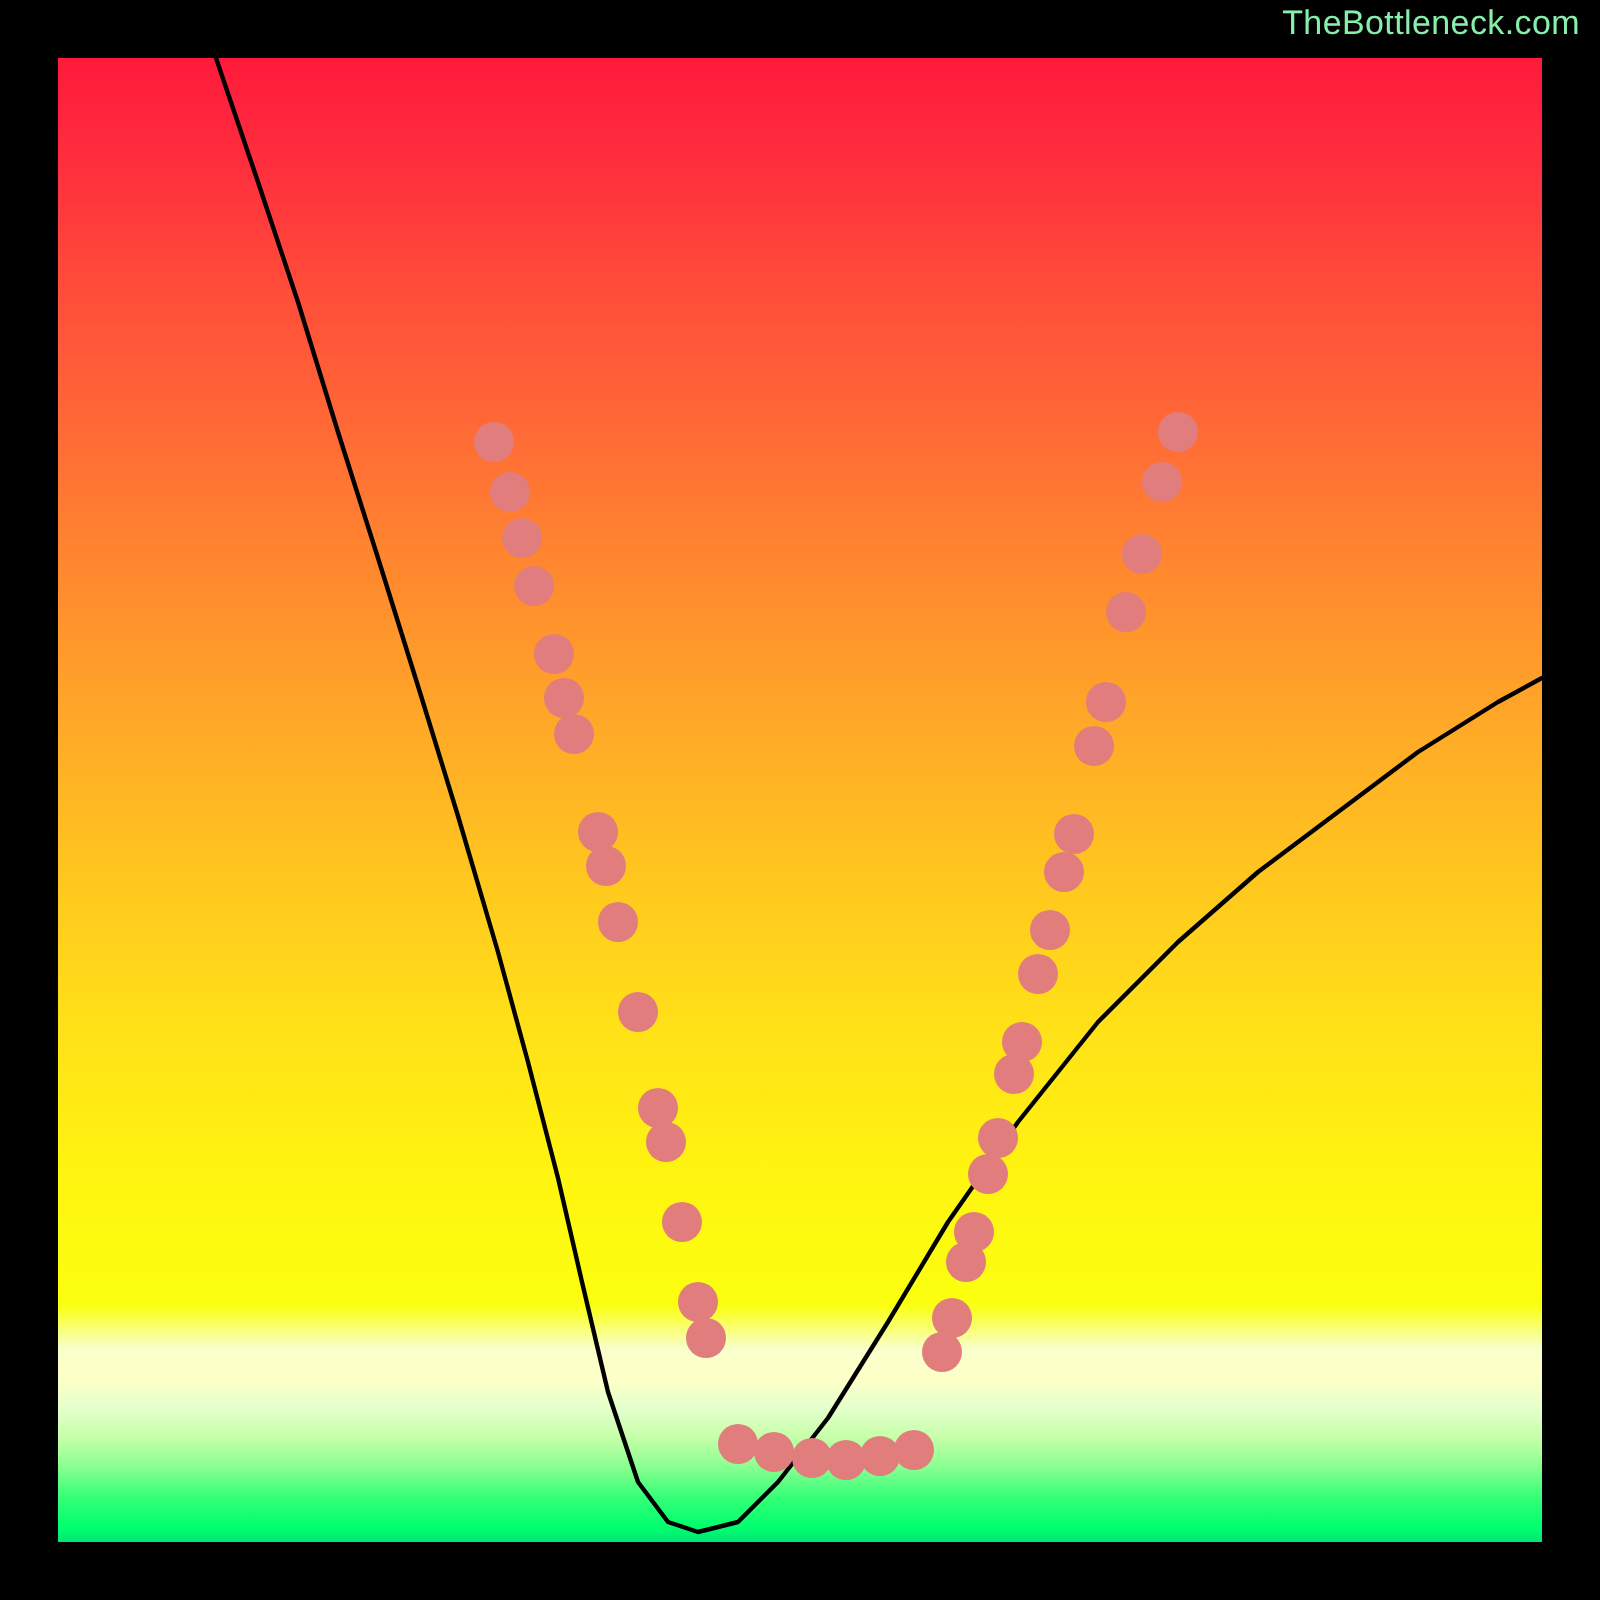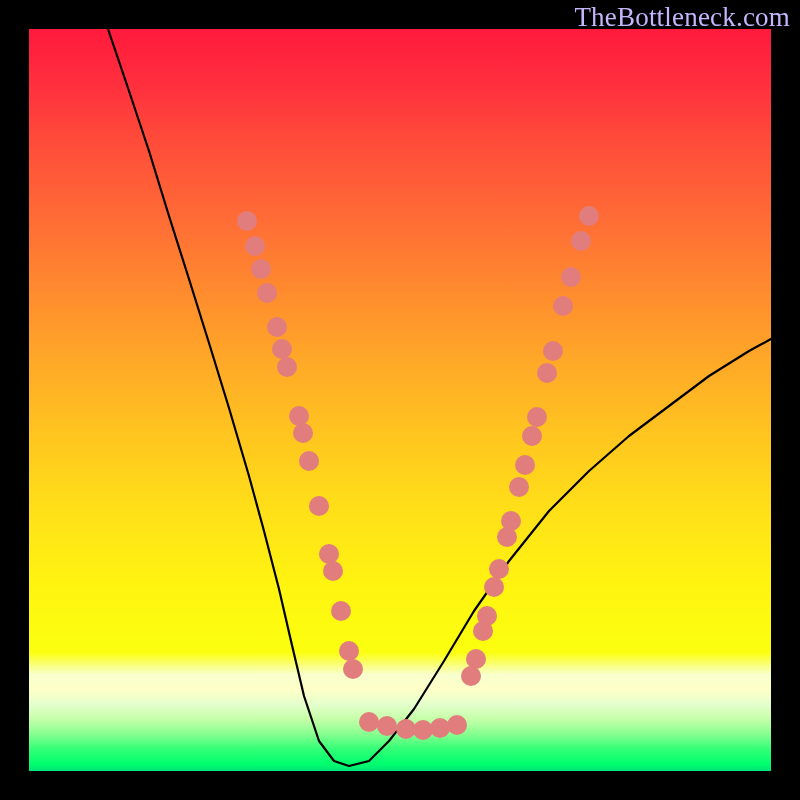--- a/index.html
+++ b/index.html
@@ -35,25 +35,24 @@
       #87ff90 95%,
       #35ff77 97%,
       #00ff6e 99%,
       #00e676 100%
     );
   }
   .watermark {
     position: absolute;
     top: 2px;
     right: 10px;
-    color: #c4b5fd;
-    font-size: 27px;
+    color: #86efac;
+    font-size: 17px;
     font-weight: 500;
     letter-spacing: 0.2px;
-    font-family: Liberation Serif, serif;
   }
   svg {
     position: absolute;
     left: 0;
     top: 0;
   }
 </style>
 </head>
 <body>
 

